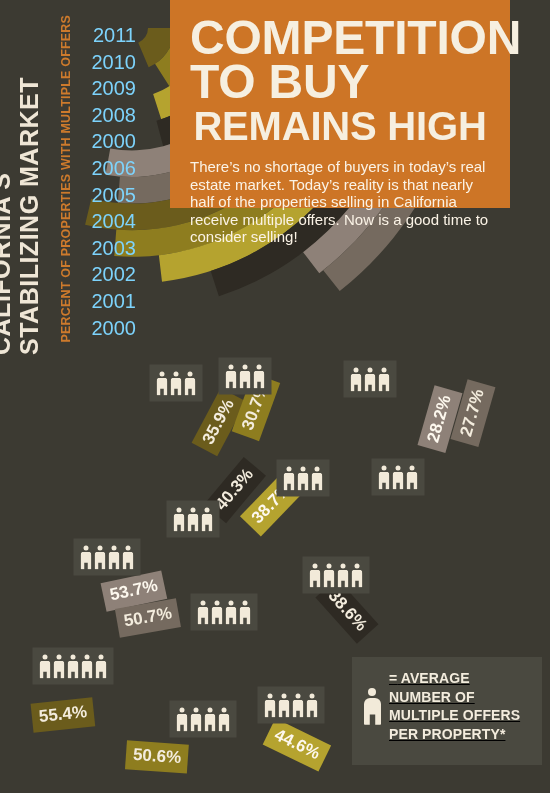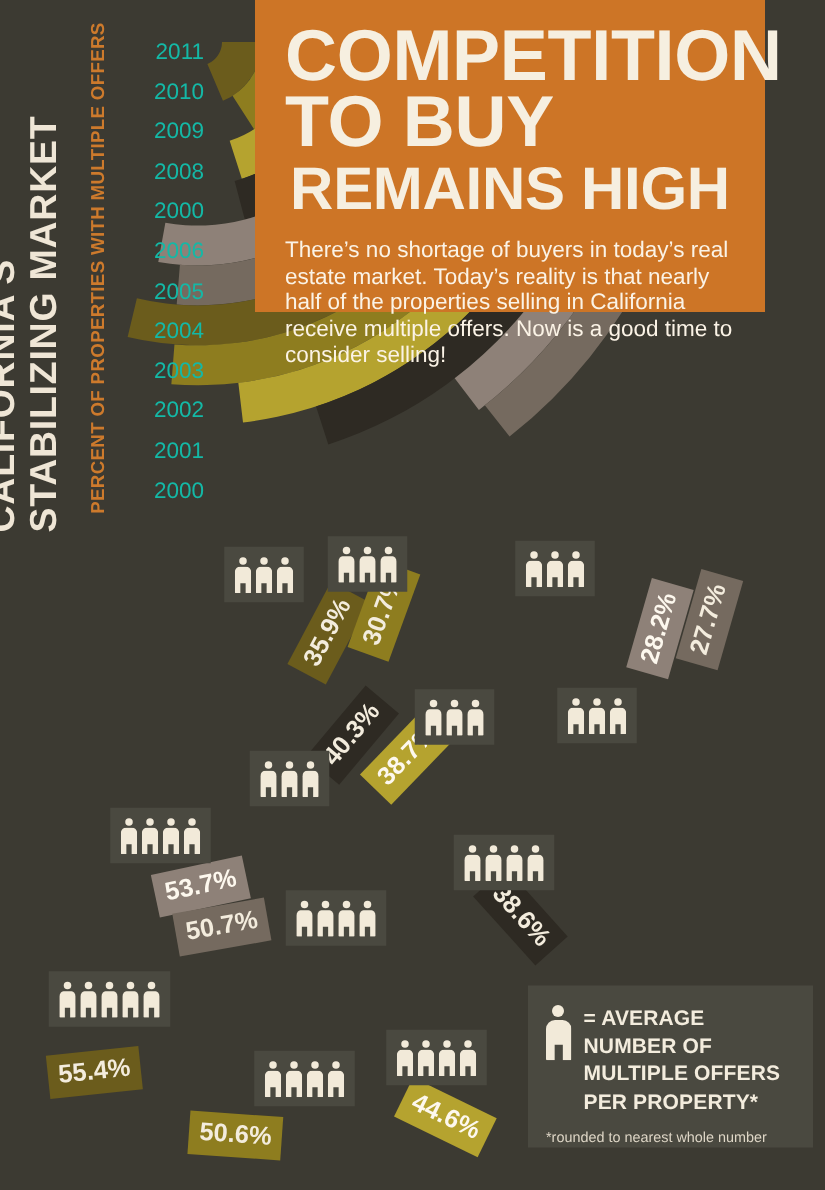--- a/index.html
+++ b/index.html
@@ -45,22 +45,22 @@
   }
 
   
   #years{
     position:absolute;left:98px;top:22px;
     width:38px;
     display:flex;flex-direction:column;
     align-items:flex-end;
   }
   .year{
-    color:#14b8a6;
-    font-size:15px;
+    color:#7dd3fc;
+    font-size:20px;
     line-height:26.6px;
     height:26.6px;
     font-family:"Liberation Sans", sans-serif;
   }
 
   
   #header-panel{
     position:absolute;left:170px;top:0px;
     width:340px;height:208px;
     background:#cd7526;
@@ -119,21 +119,21 @@
   }
 
   
   #legend{
     position:absolute;left:352px;top:657px;
     width:190px;height:108px;
     background:#4a4940;
     box-sizing:border-box;
     padding:12px 12px 8px 12px;
   }
-  #legend-row{display:flex;align-items:flex-start;gap:8px;}
+  #legend-row{display:flex;align-items:center;gap:8px;text-decoration:underline;}
   #legend-person{width:17px;height:37px;position:relative;flex:0 0 auto;margin-top:1px;}
   #legend-person::before{
     content:"";position:absolute;left:4.4px;top:0;
     width:8px;height:8px;border-radius:50%;background:#f2ead9;
   }
   #legend-person::after{
     content:"";position:absolute;left:0;top:9.8px;
     width:17px;height:27px;background:#f2ead9;
     border-radius:6px 6px 1px 1px;
     clip-path:polygon(0 0,100% 0,100% 100%,66% 100%,66% 62%,34% 62%,34% 100%,0 100%);
@@ -293,16 +293,15 @@
     </div>
 
   <div id="legend">
     <div id="legend-row">
       <span id="legend-person"></span>
       <div id="legend-text">
         <span>=</span>
         <span>AVERAGE NUMBER OF MULTIPLE OFFERS PER PROPERTY*</span>
       </div>
     </div>
-    <div id="legend-note">*rounded to nearest whole number</div>
   </div>
 
 </div>
 
 </body></html>

